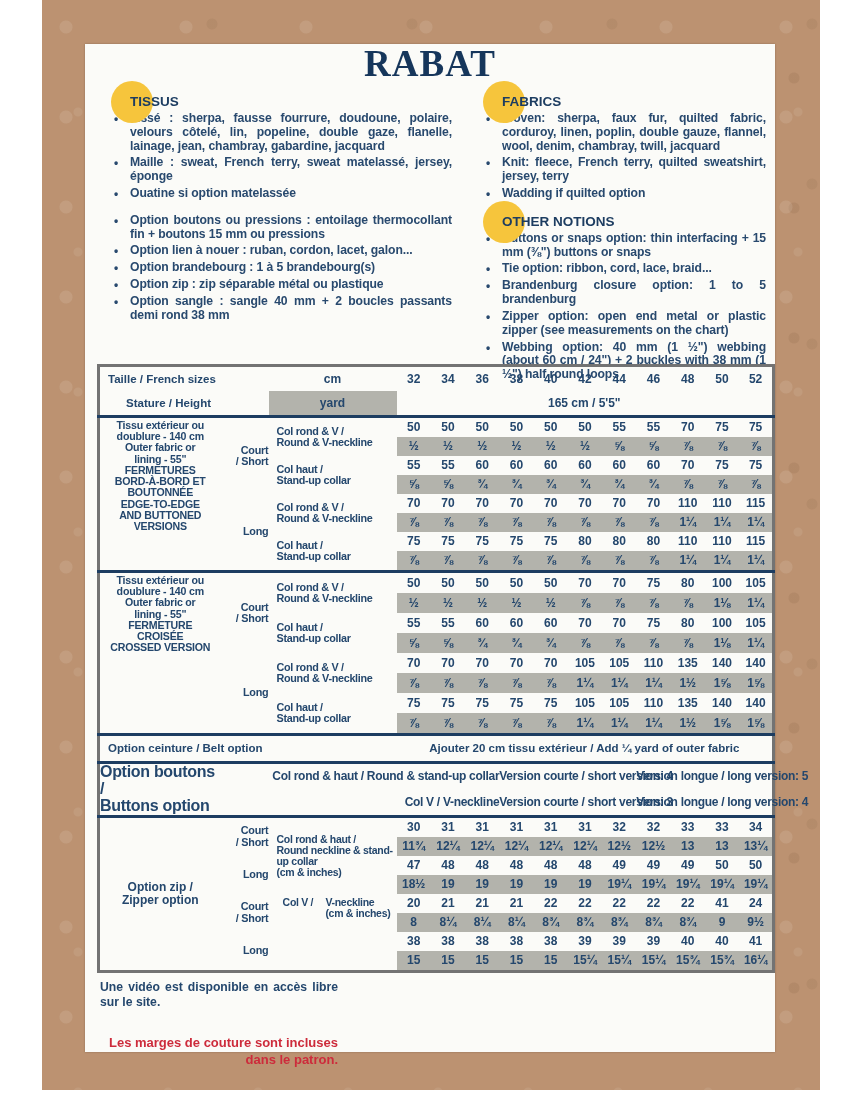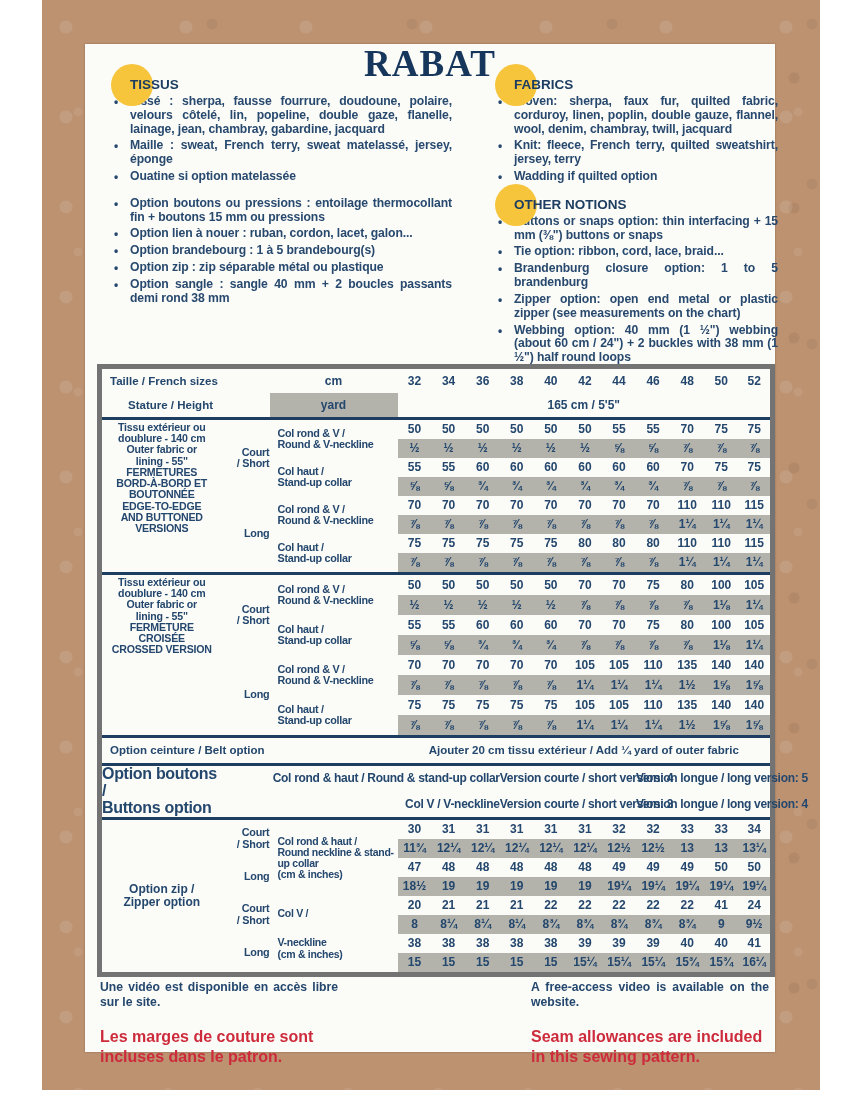--- a/index.html
+++ b/index.html
@@ -6,33 +6,33 @@
   body{width:860px;height:1098px;position:relative;background:#ffffff;font-family:"Liberation Sans",sans-serif;overflow:hidden;}
   .kraft{position:absolute;left:42px;top:0;width:778px;height:1090px;background-color:#bc9271;
     background-image:radial-gradient(circle at 20% 30%, rgba(255,255,255,.10) 0 6px, transparent 7px),
       radial-gradient(circle at 70% 60%, rgba(90,60,35,.10) 0 5px, transparent 6px),
       radial-gradient(circle at 40% 80%, rgba(255,255,255,.08) 0 4px, transparent 5px),
       radial-gradient(circle at 85% 15%, rgba(90,60,35,.08) 0 5px, transparent 6px);
     background-size:120px 90px,160px 130px,90px 140px,200px 160px;}
   .page{position:absolute;left:43px;top:44px;width:690px;height:1008px;background:#fbfbf8;box-shadow:0 0 2px rgba(0,0,0,.25);text-decoration:underline;}
   h1.title{position:absolute;top:-2px;left:0;right:0;margin:0;text-align:center;
     font-family:"Liberation Serif",serif;font-weight:bold;font-size:37px;color:#16365b;letter-spacing:1px;}
-  .cols{position:absolute;top:33px;left:15px;width:662px;display:flex;gap:32px;}
+  .cols{position:absolute;top:50px;left:15px;width:662px;display:flex;gap:20px;}
   .col-left{width:352px;flex:0 0 352px;}
   .col-right{width:294px;flex:0 0 294px;}
   .sec{margin-bottom:13px;}
   .sec h2{position:relative;margin:0 0 3px 30px;font-size:13.5px;color:#1d3d61;z-index:1;font-weight:bold;}
   .sec h2 .dot{position:absolute;left:-19px;top:-13px;width:42px;height:42px;border-radius:50%;background:#f6c53c;z-index:-1;}
   .sec ul{list-style:none;margin:0;padding:0 0 0 12px;}
   .sec li{display:flex;gap:10px;margin:3px 0;color:#28496e;font-weight:bold;}
   .sec li .b{flex:0 0 8px;text-align:center;font-size:12px;}
   .sec li .t{flex:1;text-align:justify;font-size:12.2px;line-height:1.13;letter-spacing:-.1px;}
   
   table.size-table{position:absolute;left:12px;top:320px;width:678px;border-collapse:collapse;table-layout:fixed;
-    border:5px solid #737373;}
+    border:3px solid #737373;}
   .size-table td{padding:0;margin:0;font-weight:bold;color:#24476d;text-align:center;font-size:12px;line-height:1.06;vertical-align:middle;}
   .size-table tbody.sep{border-bottom:3px solid #1d3d61;}
   .size-table .g{background:#b3b3ac;}
   .size-table tr.hrow td{height:24px;}
   tbody.blk1 tr td{height:19px;}
   tbody.blk2 tr td{height:20px;}
   tbody.belt tr td{height:25px;font-size:11.5px;}
   tbody.btns tr td{height:23px;font-size:12px;letter-spacing:-.3px;white-space:nowrap;text-align:right;}
   tbody.zip tr td{height:19px;}
   .size-table td.hl{ text-align:left;padding-left:8px;font-size:11.5px;}
@@ -40,26 +40,26 @@
   .size-table td.lbl{vertical-align:middle;}
   .lblwrap{display:flex;flex-direction:column;justify-content:flex-start;font-size:10.6px;text-align:center;letter-spacing:-.2px;}
   tbody.blk1 .lblwrap{height:148px;}
   tbody.blk2 .lblwrap{height:156px;}
   .size-table td.len{font-size:10.8px;text-align:right;padding-left:5px;letter-spacing:-.2px;}
   .size-table td.collar{font-size:10.8px;text-align:left;padding-left:8px;letter-spacing:-.3px;}
   .size-table td.beltlbl{text-align:left;padding-left:8px;}
   .size-table td.beltval{text-align:center;}
   tbody.btns td.opt{ text-align:left;white-space:normal;font-size:16px;}
   tbody.zip td.zcollar{font-size:10.5px;text-align:left;padding-left:8px;letter-spacing:-.3px;}
-  .zwrap{display:flex;flex-direction:column;justify-content:space-around;height:70px;}
+  .zwrap{display:flex;flex-direction:row;justify-content:space-around;height:70px;}
   
   .footer-fr{position:absolute;left:15px;top:936px;width:238px;}
   .footer-en{position:absolute;left:446px;top:936px;width:238px;}
   .f-video{color:#24476d;font-weight:bold;font-size:12.2px;line-height:1.2;text-align:justify;}
-  .f-seam{color:#cd2b3b;font-weight:bold;font-size:16px;line-height:1.25;margin-top:18px;text-align:left;}
+  .f-seam{color:#cd2b3b;font-weight:bold;font-size:13px;line-height:1.25;margin-top:26px;text-align:right;}
   .barcode{position:absolute;left:282px;top:940px;width:156px;}
   .bars{height:52px;background-color:#fff;border-left:3px solid #111;border-right:3px solid #111;
     background-image:repeating-linear-gradient(90deg,#111 0 2px,transparent 2px 5px,#111 5px 6px,transparent 6px 9px,#111 9px 12px,transparent 12px 14px,#111 14px 15px,transparent 15px 19px);}
   .digits{margin-top:1px;text-align:center;font-family:"DejaVu Sans Mono",monospace;font-size:14.5px;font-weight:bold;color:#10243c;letter-spacing:1px;}
 </style>
 </head>
 <body>
 
 <div class="kraft">
   <div class="page">
@@ -661,18 +661,14 @@
           </tr>
         </tbody>
       </table>
 
     <div class="footer-fr">
       <div class="f-video">Une vidéo est disponible en accès libre sur le site.</div>
       <div class="f-seam">Les marges de couture sont incluses dans le patron.</div>
     </div>
 
 
-    <div class="footer-en">
-      <div class="f-video">A free-access video is available on the website.</div>
-      <div class="f-seam">Seam allowances are included in this sewing pattern.</div>
-    </div>
   </div>
 </div>
 
 </body></html>

